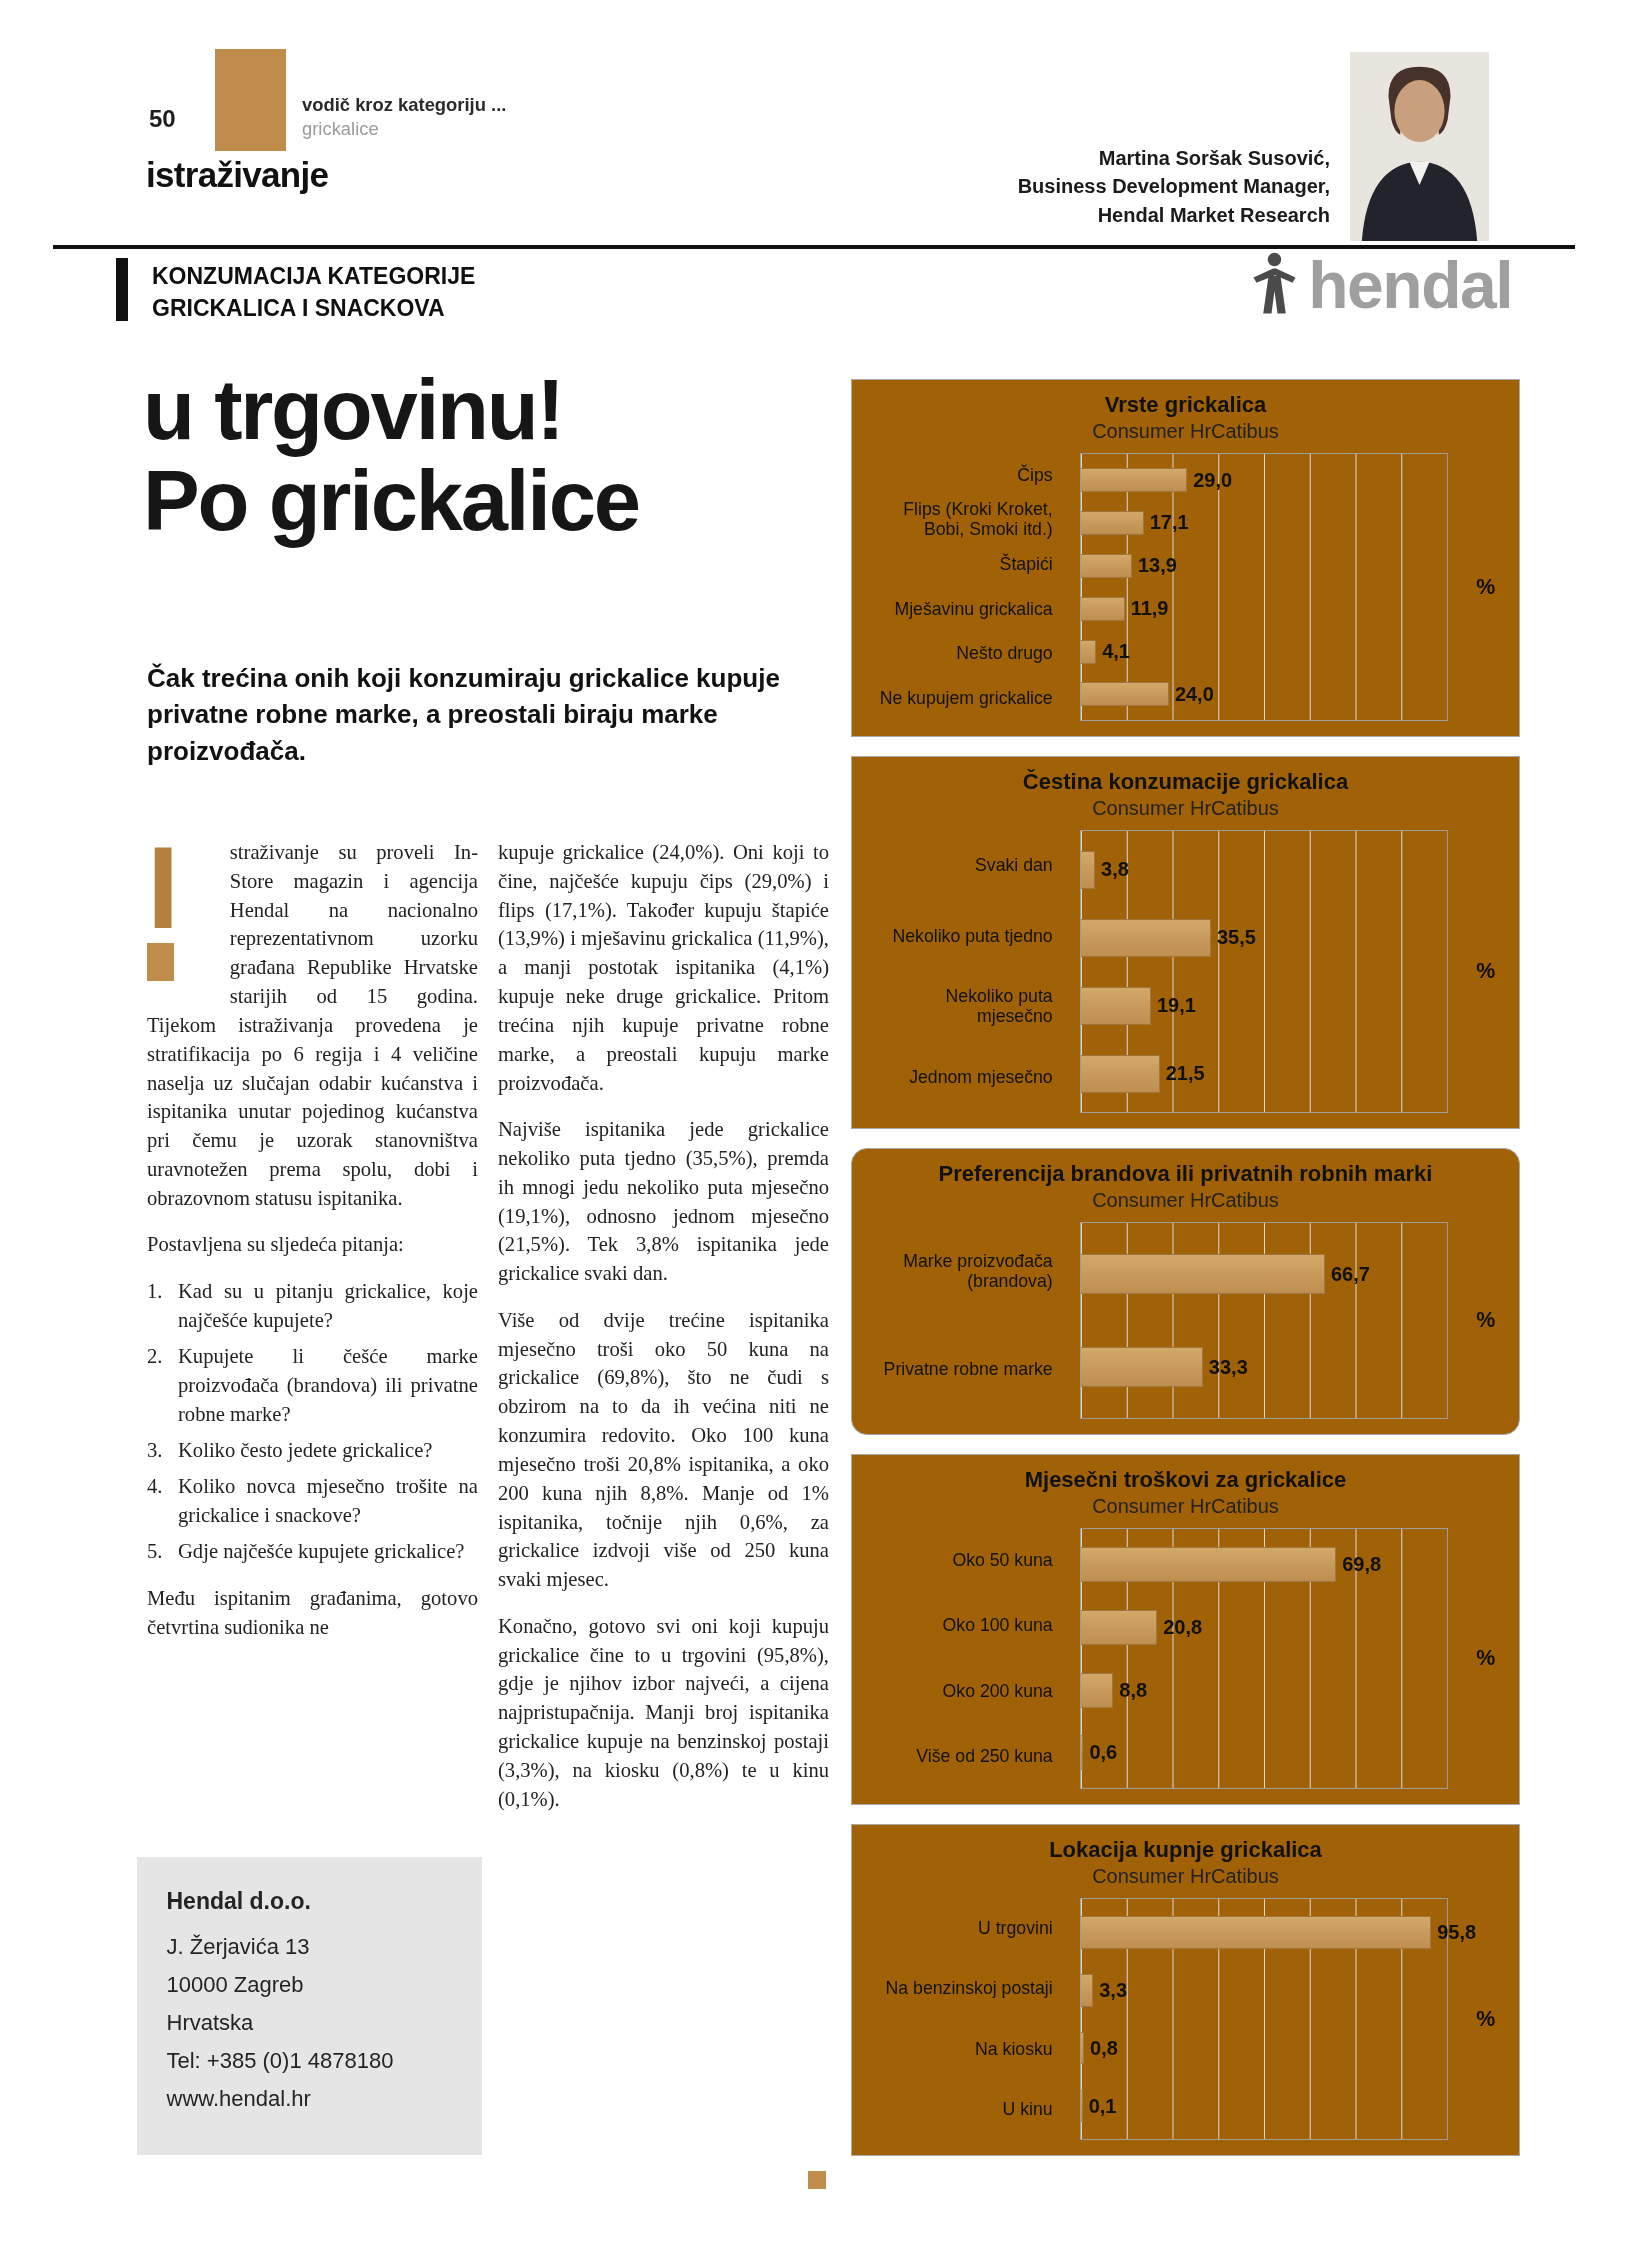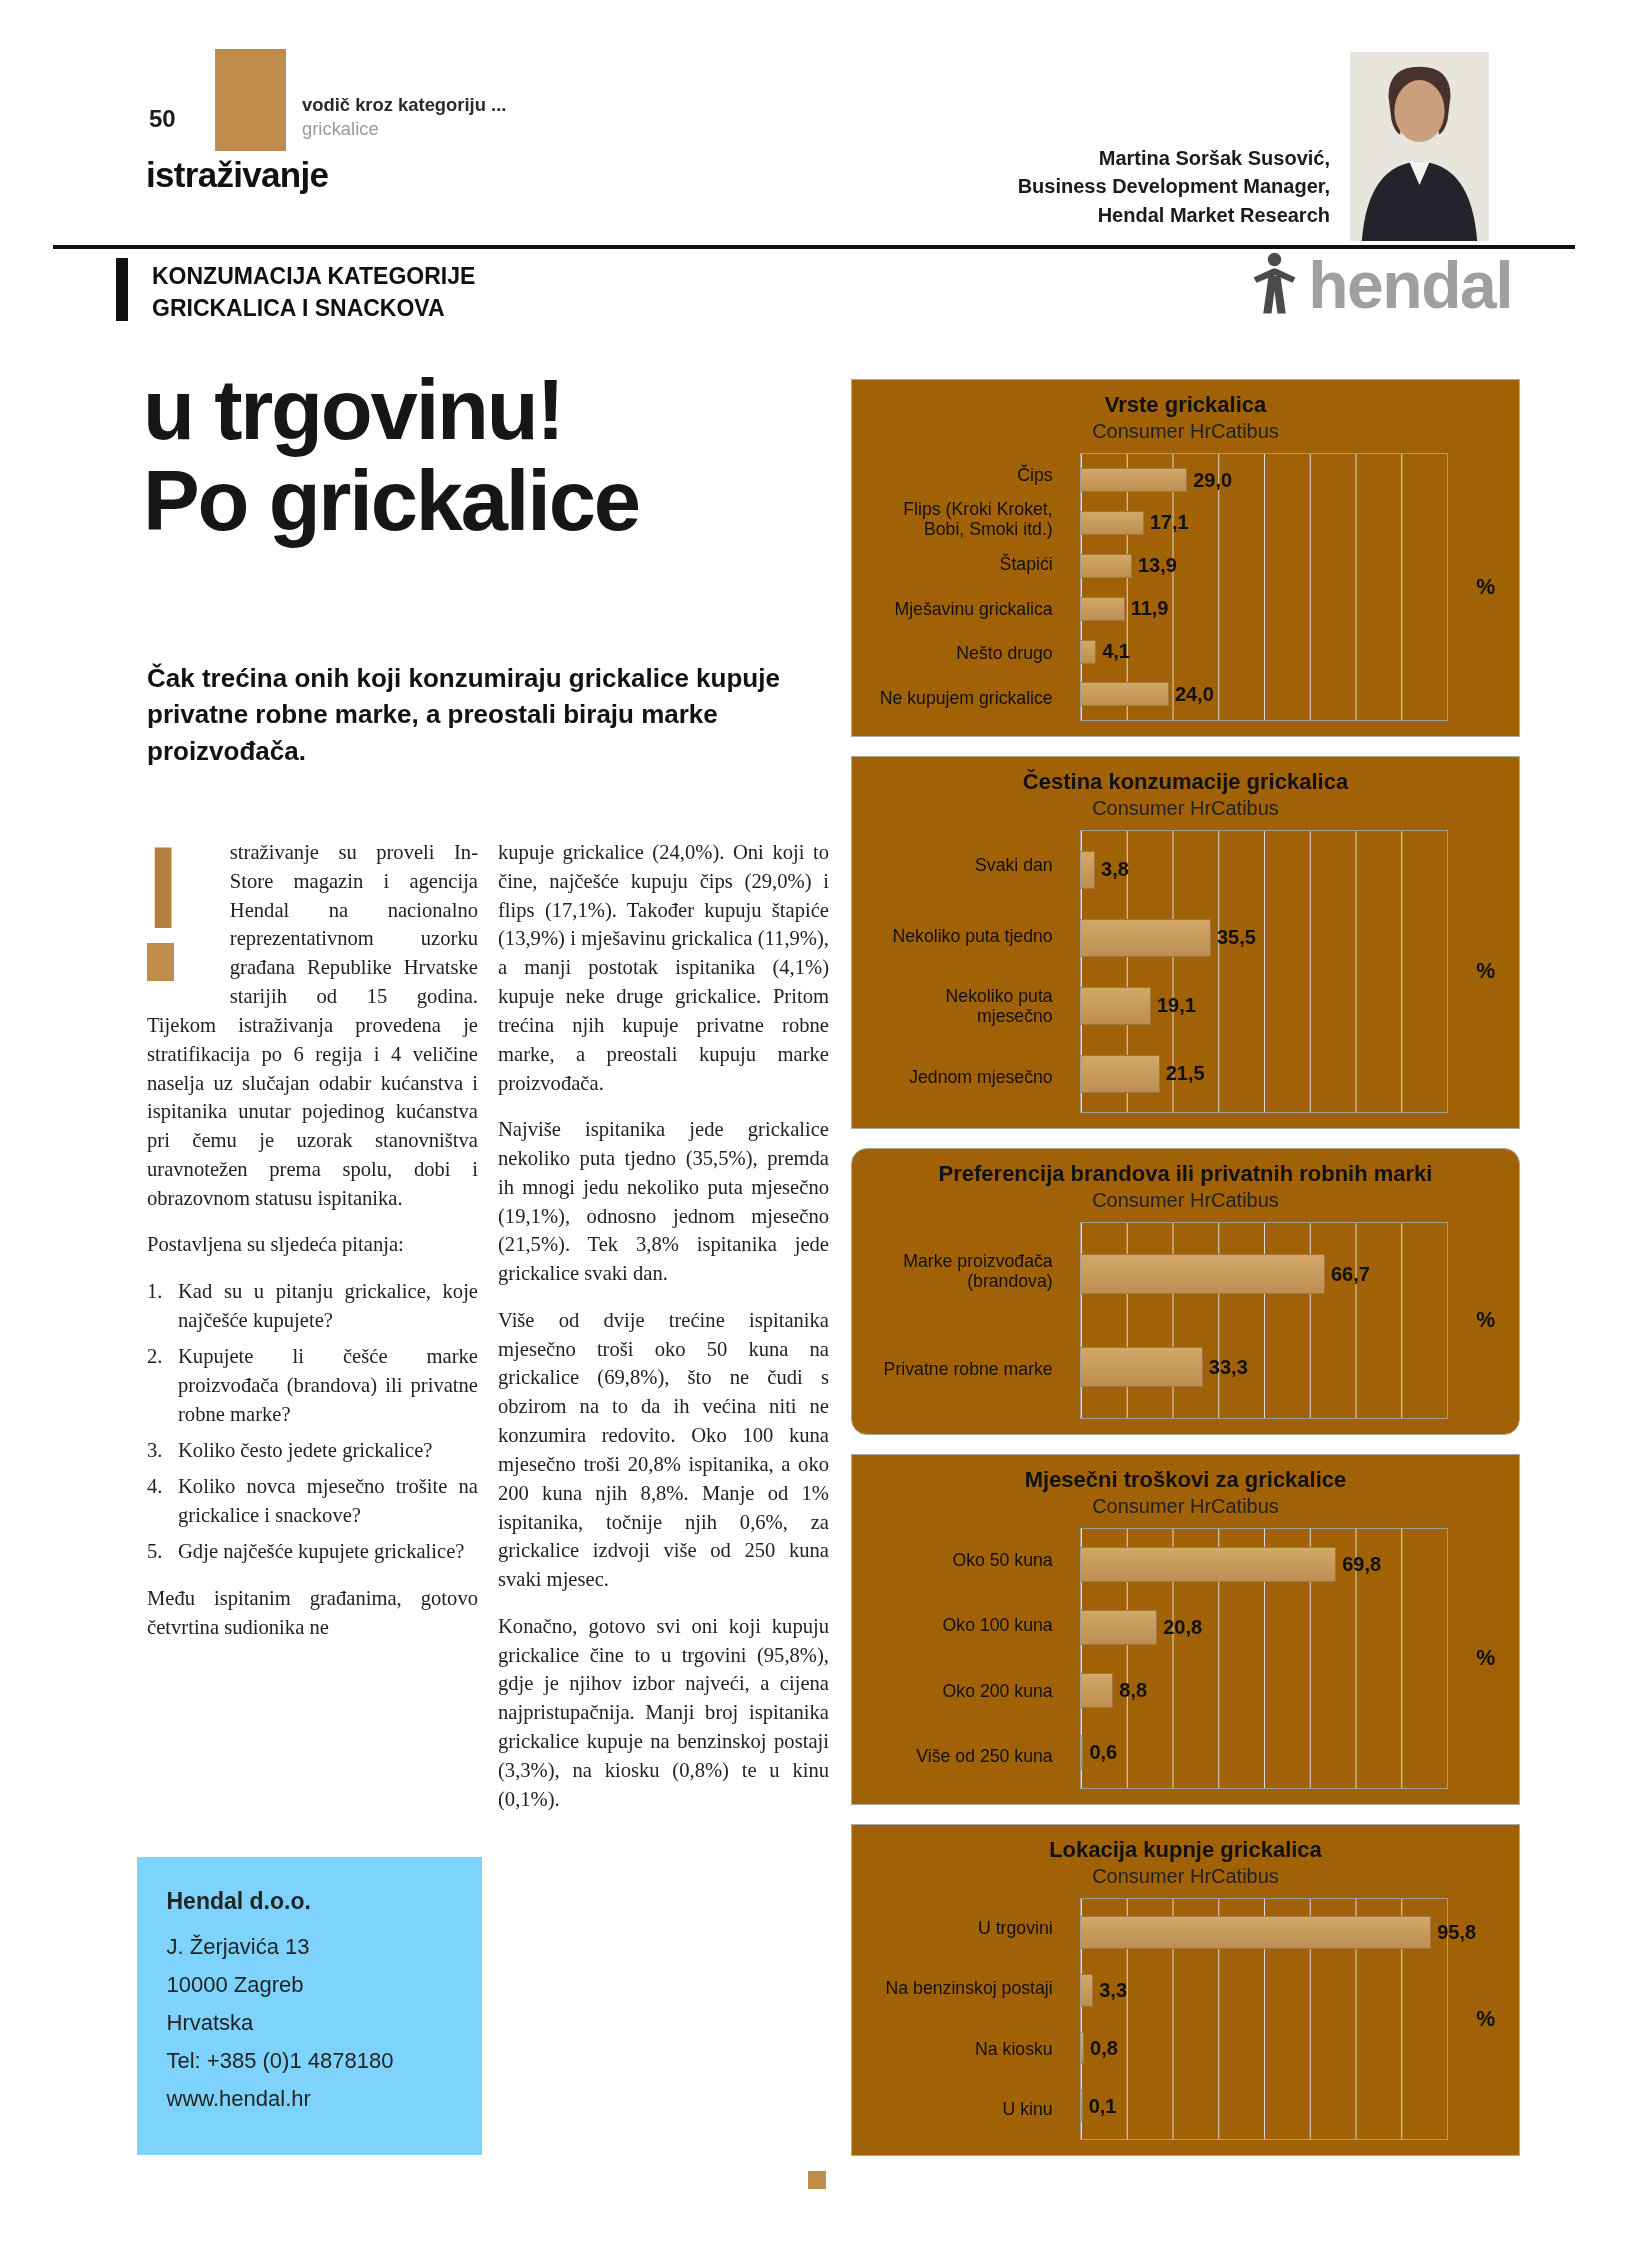--- a/index.html
+++ b/index.html
@@ -40,21 +40,21 @@
   .dropcap-wrap { float:left; width:71px; margin:4.4px 11.8px 2.9px 0; }
   .dropcap { font-family:"Liberation Sans",sans-serif; font-weight:bold; font-size:116px; line-height:0.8; color:#b5803f; display:block; }
   .dropcap-square { display:block; width:26.5px; height:38px; background:#c08c4b; margin-top:7.4px; }
   .qlist { margin:1.5px 0 17.7px; }
   .qitem { display:flex; margin-bottom:7.4px; }
   .qnum { width:31px; flex:none; }
   .qtext { flex:1; }
   .endmark { position:absolute; left:808px; top:2171px; width:17.7px; height:17.7px; background:#c08c4b; }
 
   
-  .infobox { position:absolute; left:137px; top:1857px; width:345px; height:298px; background:#7dd3fc; padding:25px 29.5px;
+  .infobox { position:absolute; left:137px; top:1857px; width:345px; height:298px; background:#e5e5e5; padding:25px 29.5px;
              font-family:"Liberation Sans",sans-serif; font-size:22px; line-height:1.73; color:#242424; }
   .infobox .t { font-weight:bold; font-size:23px; margin-bottom:5.9px; }
 
   
   .charts { position:absolute; left:851px; top:379px; width:669px; display:flex; flex-direction:column; gap:19px; }
   .chart { border:0.7px solid #a8a8a8; background:#a16207; padding:11.8px 13.3px 14.7px; display:flex; flex-direction:column;
            font-family:"Liberation Sans",sans-serif; }
   .chart.c1 { height:358px; } .chart.c2 { height:373px; } .chart.c3 { height:287px;border-radius:16px; }
   .chart.c4 { height:351px; } .chart.c5 { height:332px; }
   .chart-title { text-align:center; font-weight:bold; font-size:22px; color:#111; }

